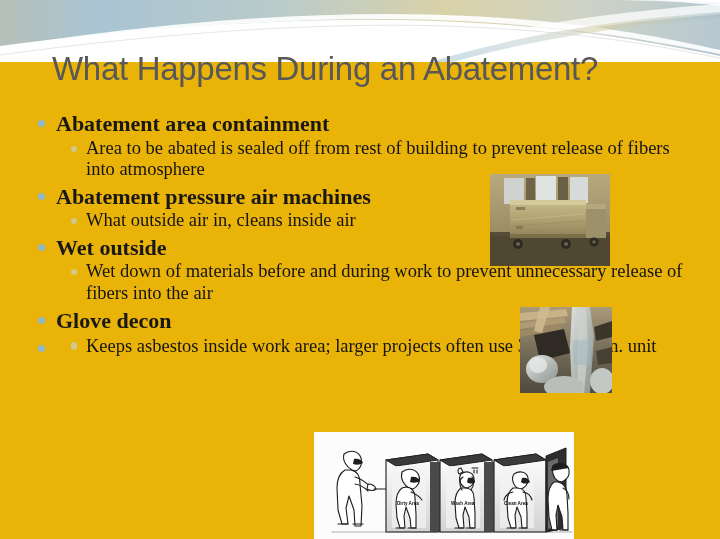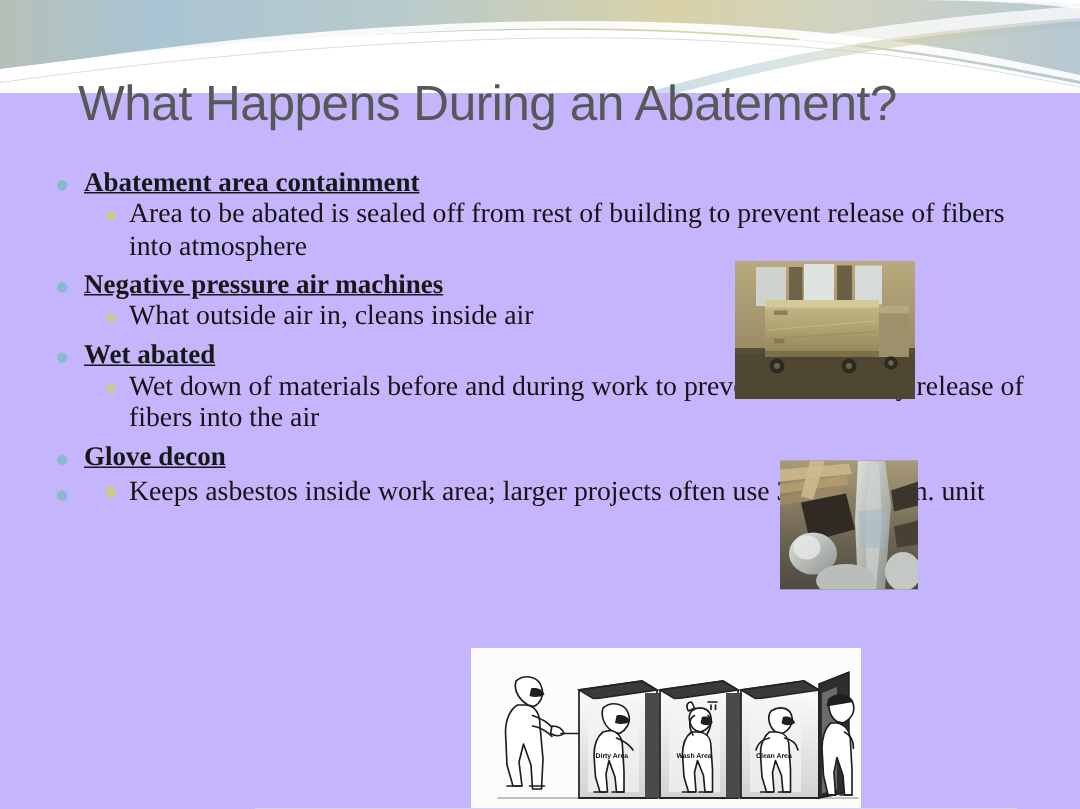--- a/index.html
+++ b/index.html
@@ -7,21 +7,21 @@
   body{
     width:720px;height:539px;
     background:#fdfdfd;
     font-family:"Liberation Serif", serif;
     overflow:hidden;
     position:relative;
   }
   .slide{
     position:absolute;inset:0;
     width:720px;height:539px;
-    background:#c4b5fd;
+    background:#eab308;
     overflow:hidden;
   }
 
   
   .header-band{
     position:absolute;left:0;top:0;width:720px;height:62px;
     overflow:hidden;
     pointer-events:none;
   }
   .header-band svg{display:block;width:720px;height:62px;}
@@ -44,25 +44,24 @@
     position:absolute;
     left:30px;top:111px;
     width:668px;
   }
   ul{list-style:none;margin:0;padding:0;}
 
   li.lvl1{
     position:relative;
     padding-left:26px;
     margin:0 0 1px 0;
-    font-size:18px;
+    font-size:22px;
     font-weight:bold;
     color:#181818;
     line-height:1.16;
-    text-decoration:underline;
   }
   li.lvl1 > .btext{display:inline;}
   li.lvl1 > .dot{
     position:absolute;
     left:8px;top:9px;
     width:7px;height:7px;
     border-radius:50%;
     background:#8ab9cc;
   }
 
@@ -165,32 +164,32 @@
       </li>
       <ul class="sub">
         <li class="lvl2">
           <span class="dot"></span>
           <span>Area to be abated is sealed off from rest of building to prevent release of fibers into atmosphere</span>
         </li>
       </ul>
 
       <li class="lvl1 g2">
         <span class="dot"></span>
-        <span class="btext">Negative pressure air machines</span>
+        <span class="btext">Abatement pressure air machines</span>
       </li>
       <ul class="sub">
         <li class="lvl2">
           <span class="dot"></span>
           <span>What outside air in, cleans inside air</span>
         </li>
       </ul>
 
       <li class="lvl1 g3">
         <span class="dot"></span>
-        <span class="btext">Wet abated</span>
+        <span class="btext">Wet outside</span>
       </li>
       <ul class="sub">
         <li class="lvl2">
           <span class="dot"></span>
           <span>Wet down of materials before and during work to prevent unnecessary release of fibers into the air</span>
         </li>
       </ul>
 
       <li class="lvl1 g4">
         <span class="dot"></span>

